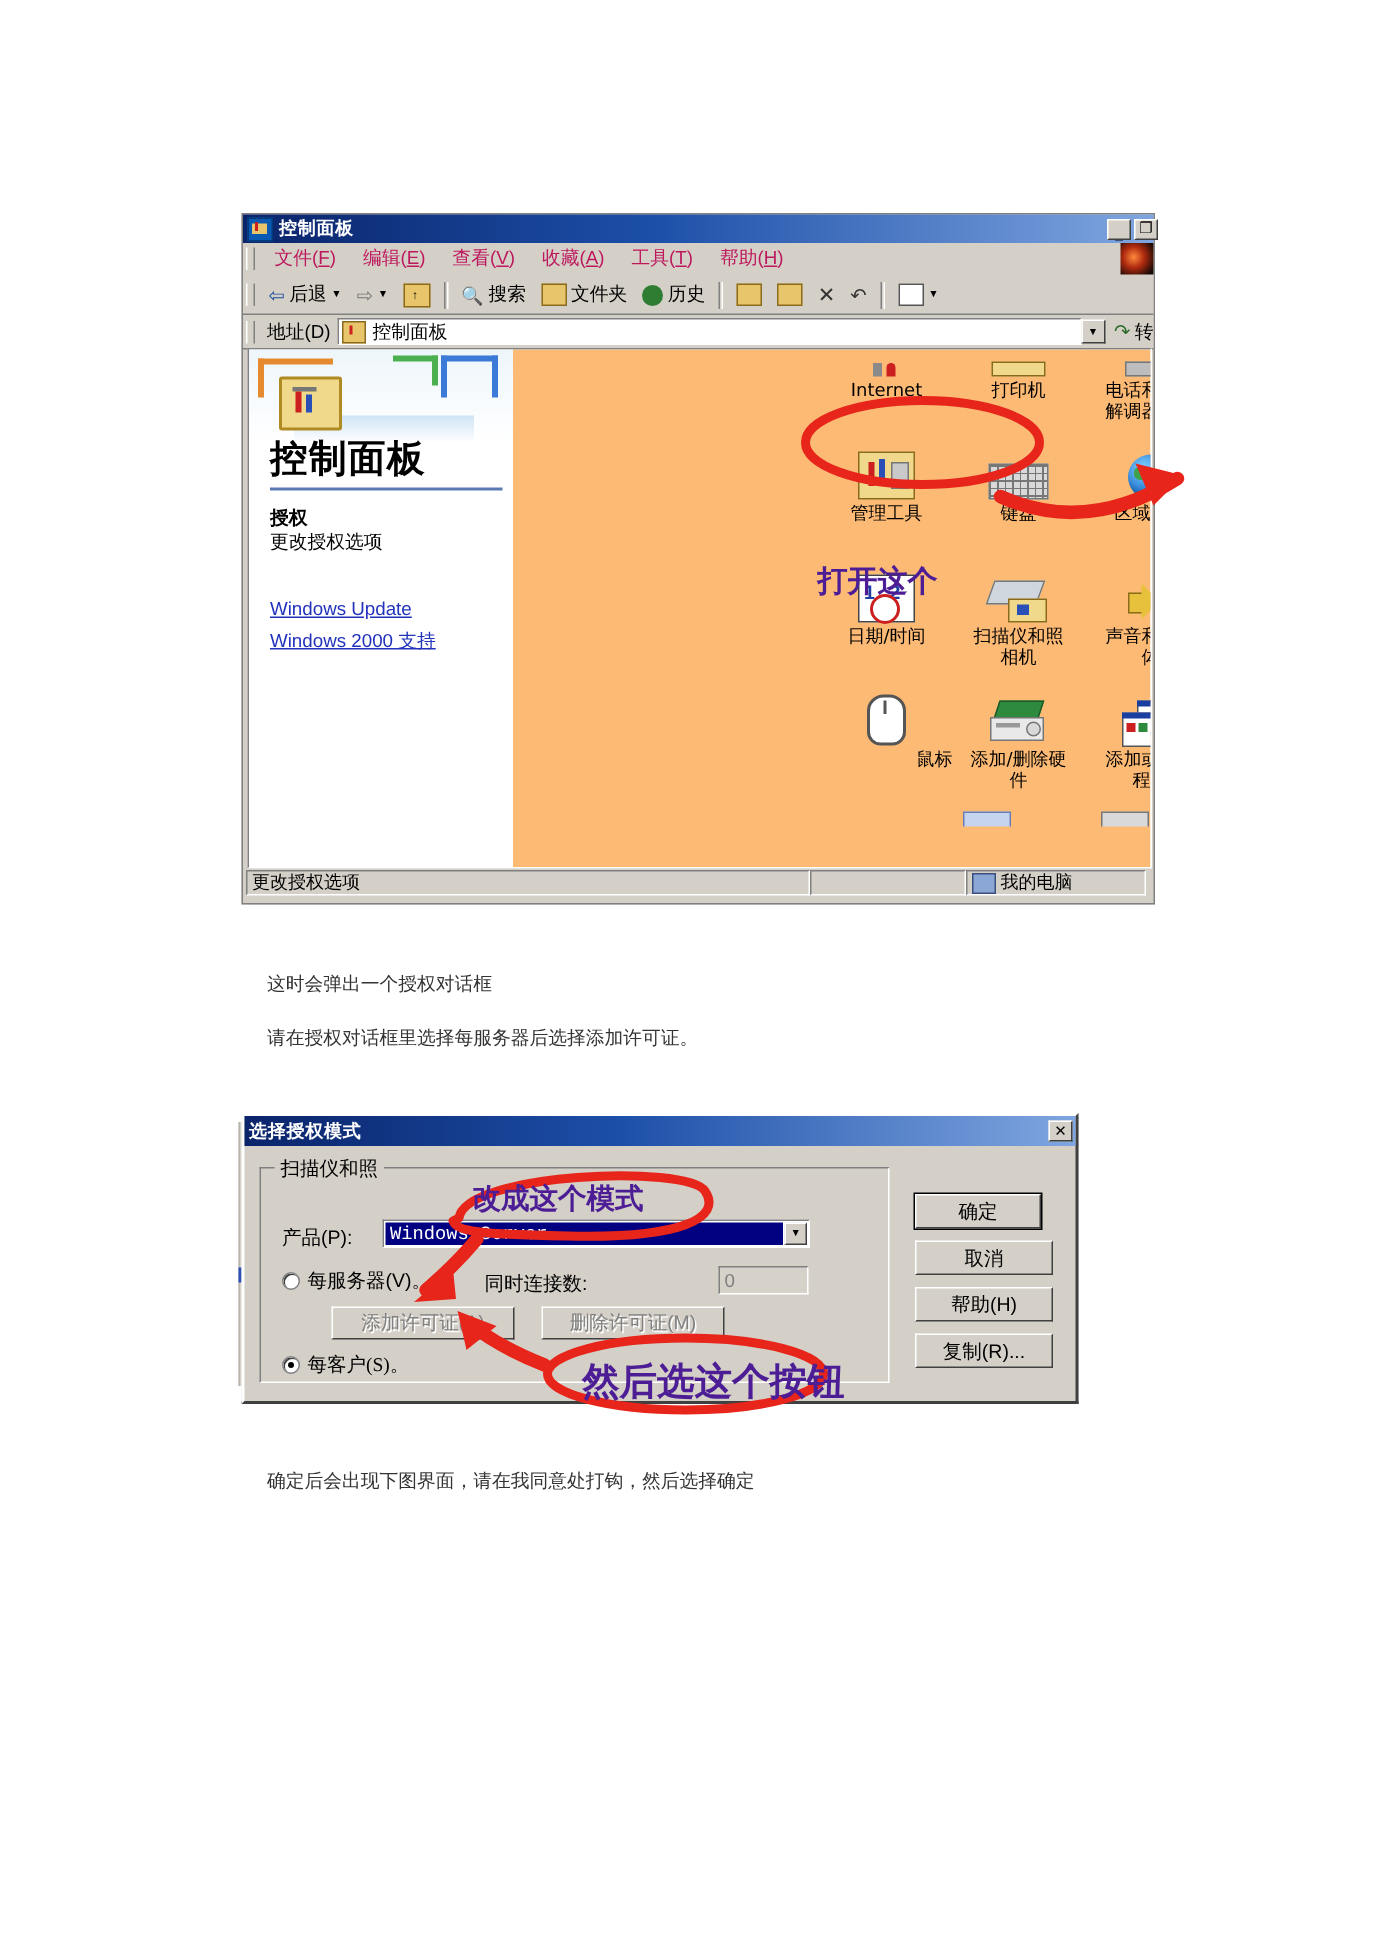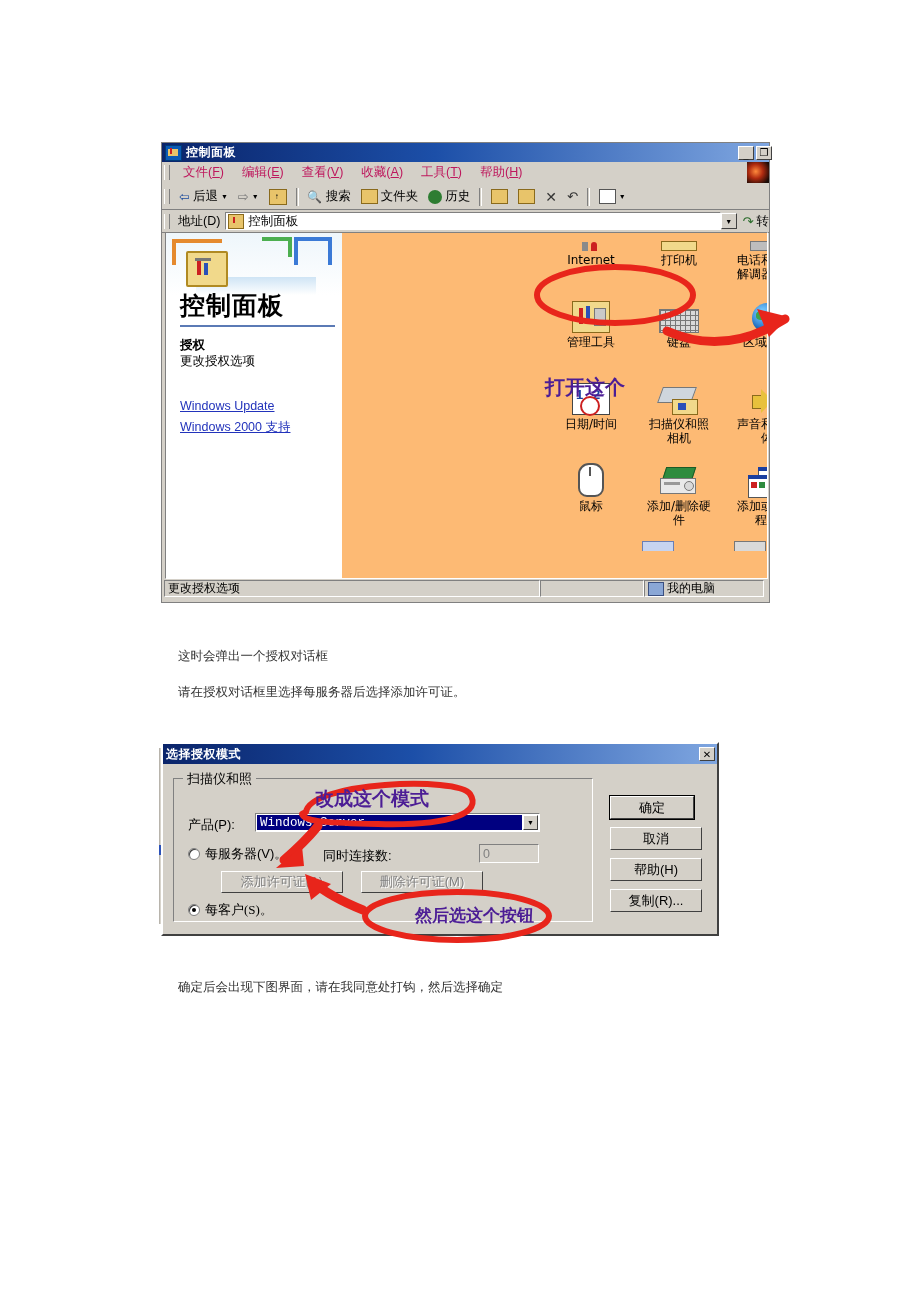--- a/index.html
+++ b/index.html
@@ -346,21 +346,21 @@
               <span style="position:absolute;left:11px;top:2px;width:0;height:0;
                            border-top:12px solid transparent;border-bottom:12px solid transparent;
                            border-left:12px solid #e8c13c;"></span>
 
             </span>
           </div>
           <div class="lbl" style="white-space:pre-line;">声音和多媒
 体</div>
         </div>
 
-        <div class="cell" style="left:205px;top:224px;">
+        <div class="cell" style="left:205px;top:224px;text-align:right;">
           <div class="glyph">
             <span style="width:22px;height:30px;border:2px solid #555;border-radius:11px 11px 9px 9px;
                          background:#fff;display:block;position:relative;">
               <span style="position:absolute;left:9px;top:2px;width:2px;height:9px;background:#555;"></span>
             </span>
           </div>
           <div class="lbl">鼠标</div>
         </div>
 
         <div class="cell" style="left:293px;top:224px;">
@@ -470,18 +470,18 @@
       <path d="M 60 58 C 50 70, 40 80, 26 92" fill="none" stroke="#e8251b" stroke-width="9" stroke-linecap="round"></path>
       <path d="M 18 100 L 44 78 L 46 98 Z" fill="#e8251b"></path>
     </svg>
     <div class="annotxt" style="left:152px;top:42px;font-size:19px;font-family:Liberation Mono, monospace;">改成这个模式</div>
 
     <svg class="anno" width="290" height="86" viewBox="0 0 290 86" style="left:118px;top:120px;">
       <ellipse cx="176" cy="52" rx="92" ry="24" fill="none" stroke="#e8251b" stroke-width="6"></ellipse>
       <path d="M 82 46 C 62 38, 46 30, 32 18" fill="none" stroke="#e8251b" stroke-width="9" stroke-linecap="round"></path>
       <path d="M 24 10 L 50 20 L 30 36 Z" fill="#e8251b"></path>
     </svg>
-    <div class="annotxt" style="left:225px;top:160px;font-size:17px;margin-left:27px;">然后选这个按钮</div>
+    <div class="annotxt" style="left:225px;top:160px;font-size:25px;">然后选这个按钮</div>
   </div>
 
   <div class="para" style="left:178px;top:979px;">确定后会出现下图界面，请在我同意处打钩，然后选择确定</div>
 
 </div>
 
 </body></html>

